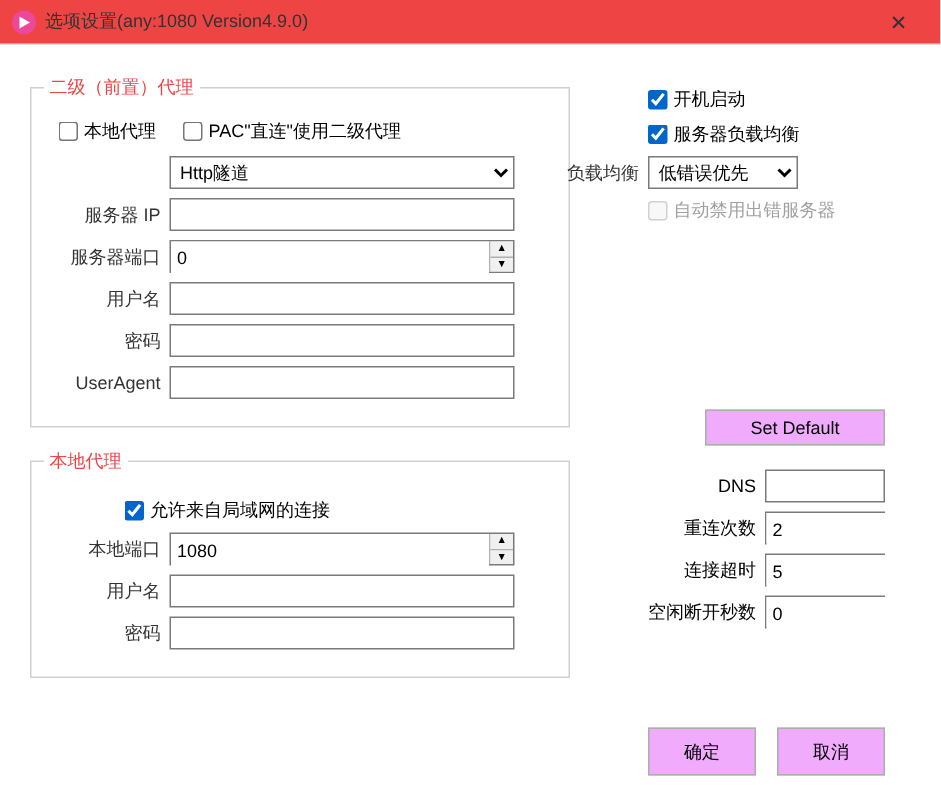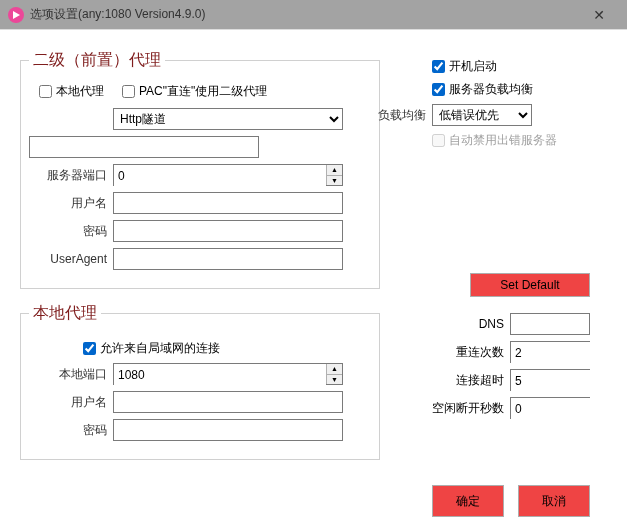--- a/index.html
+++ b/index.html
@@ -11,21 +11,21 @@
     width: 627px;
     height: 523px;
     overflow: hidden;
   }
   .titlebar {
     height: 30px;
     display: flex;
     align-items: center;
     padding: 0 8px;
     border-bottom: 1px solid #ddd;
-    background: #a3a3a3;
+    background: #ef4444;
   }
   .titlebar .app-icon {
     width: 16px; height: 16px;
     border-radius: 50%;
     background: #ec4899;
     display: inline-flex;
     align-items: center; justify-content: center;
     margin-right: 6px;
   }
   .titlebar .app-icon svg { width: 10px; height: 10px; fill: #fff; }
@@ -33,22 +33,22 @@
   .titlebar .close { width: 40px; text-align: center; font-size: 14px; color: #333; cursor: default; }
   .content { position: relative; padding: 10px 20px; }
   fieldset {
     border: 1px solid #d0d0d0;
     margin: 10px 0 14px 0;
     padding: 10px 8px 12px 8px;
     position: relative;
   }
   fieldset legend {
     padding: 0 4px;
-    color: #7f1d1d;
-    font-size: 16px;
+    color: #ef4444;
+    font-size: 12px;
   }
   .row { display: flex; align-items: center; margin: 6px 0; }
   .row label.lab {
     width: 78px;
     text-align: right;
     margin-right: 6px;
     color: #333;
   }
   .row input[type="text"], .row select, .spin-wrap {
     height: 22px;
@@ -102,21 +102,21 @@
     position: absolute;
     left: 432px;
     top: 22px;
     width: 180px;
   }
   .right-col .row { margin: 6px 0; }
   .right-col .row label.lab { width: 72px; }
   .rslab { text-align: right; width: 72px; margin-right: 6px; }
   .btn {
     border: 1px solid #adadad;
-    background: #ef4444;
+    background: #f0abfc;
     height: 28px;
     font-size: 12px;
     cursor: default;
     padding: 0 8px;
   }
   .bottom-btns {
     position: absolute;
     left: 432px;
     top: 455px;
     display: flex;
@@ -158,20 +158,21 @@
       </div>
 
       <div class="row">
         <label class="lab"></label>
         <select style="width:230px">
           <option>Http隧道</option>
         </select>
       </div>
 
       <div class="row">
+        <label class="lab">服务器 IP</label>
         <input type="text" style="width: 230px;" value="">
       </div>
 
       <div class="row">
         <label class="lab">服务器端口</label>
         <div class="spin-wrap" style="width:230px">
           <input type="text" value="0" style="">
           <div class="spin-btns">
             <div>▲</div>
             <div>▼</div>

